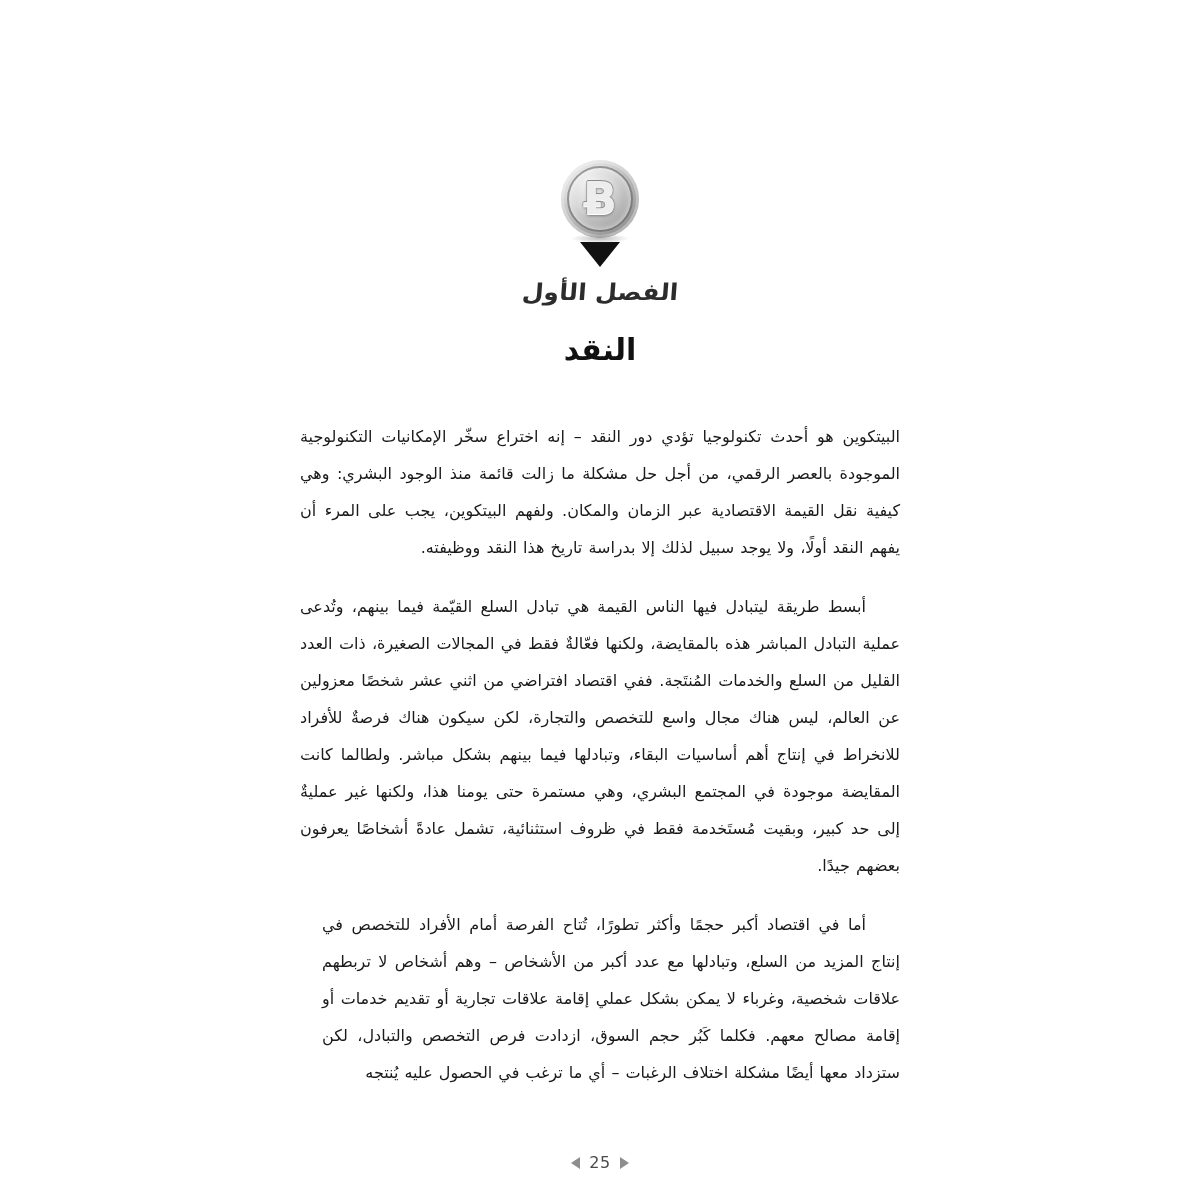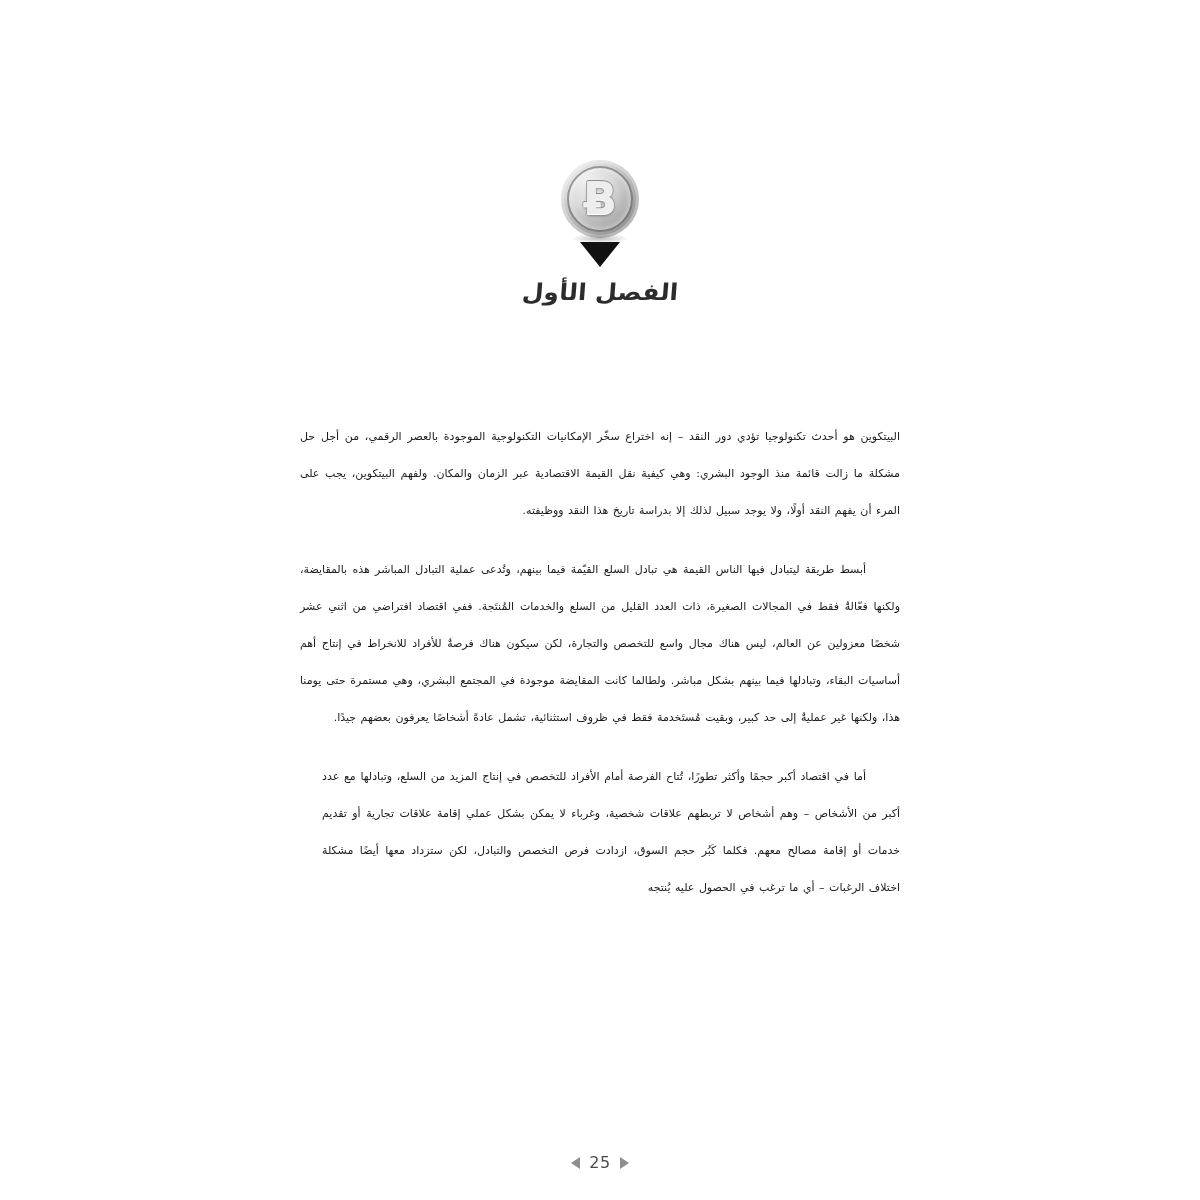--- a/index.html
+++ b/index.html
@@ -117,21 +117,21 @@
   
   .text-block {
     position: absolute;
     top: 418px;
     right: 300px;
     left: 300px;
     direction: rtl;
     text-align: justify;
     text-align-last: right;
     font-family: "DejaVu Sans", sans-serif;
-    font-size: 11px;
+    font-size: 16px;
     line-height: 37px;
     color: #1a1a1a;
     word-spacing: 1px;
   }
   .para {
     margin: 0 0 22px 0;
     text-indent: 34px;
     text-align: justify;
     text-align-last: right;
   }
@@ -183,20 +183,21 @@
     <div class="coin-wrap">
       <div class="coin">
         <span class="coin-glyph">Ƀ</span>
       </div>
       <div class="coin-shadow"></div>
     </div>
     <div class="ornament-triangle"></div>
     <div class="chapter-label">الفصل الأول</div>
   </div>
 
+  <h1 class="chapter-title">النقد</h1>
 
   <div class="text-block">
     <p class="para first">البيتكوين هو أحدث تكنولوجيا تؤدي دور النقد – إنه اختراع سخّر الإمكانيات التكنولوجية الموجودة بالعصر الرقمي، من أجل حل مشكلة ما زالت قائمة منذ الوجود البشري: وهي كيفية نقل القيمة الاقتصادية عبر الزمان والمكان. ولفهم البيتكوين، يجب على المرء أن يفهم النقد أولًا، ولا يوجد سبيل لذلك إلا بدراسة تاريخ هذا النقد ووظيفته.</p>
     <p class="para">أبسط طريقة ليتبادل فيها الناس القيمة هي تبادل السلع القيّمة فيما بينهم، وتُدعى عملية التبادل المباشر هذه بالمقايضة، ولكنها فعّالةٌ فقط في المجالات الصغيرة، ذات العدد القليل من السلع والخدمات المُنتَجة. ففي اقتصاد افتراضي من اثني عشر شخصًا معزولين عن العالم، ليس هناك مجال واسع للتخصص والتجارة، لكن سيكون هناك فرصةٌ للأفراد للانخراط في إنتاج أهم أساسيات البقاء، وتبادلها فيما بينهم بشكل مباشر. ولطالما كانت المقايضة موجودة في المجتمع البشري، وهي مستمرة حتى يومنا هذا، ولكنها غير عمليةٌ إلى حد كبير، وبقيت مُستَخدمة فقط في ظروف استثنائية، تشمل عادةً أشخاصًا يعرفون بعضهم جيدًا.</p>
     <p class="para">أما في اقتصاد أكبر حجمًا وأكثر تطورًا، تُتاح الفرصة أمام الأفراد للتخصص في إنتاج المزيد من السلع، وتبادلها مع عدد أكبر من الأشخاص – وهم أشخاص لا تربطهم علاقات شخصية، وغرباء لا يمكن بشكل عملي إقامة علاقات تجارية أو تقديم خدمات أو إقامة مصالح معهم. فكلما كَبُر حجم السوق، ازدادت فرص التخصص والتبادل، لكن ستزداد معها أيضًا مشكلة اختلاف الرغبات – أي ما ترغب في الحصول عليه يُنتجه</p>
   </div>
 
   <div class="page-footer">
     <span class="foot-tri left"></span>
     <span class="page-number">25</span>

